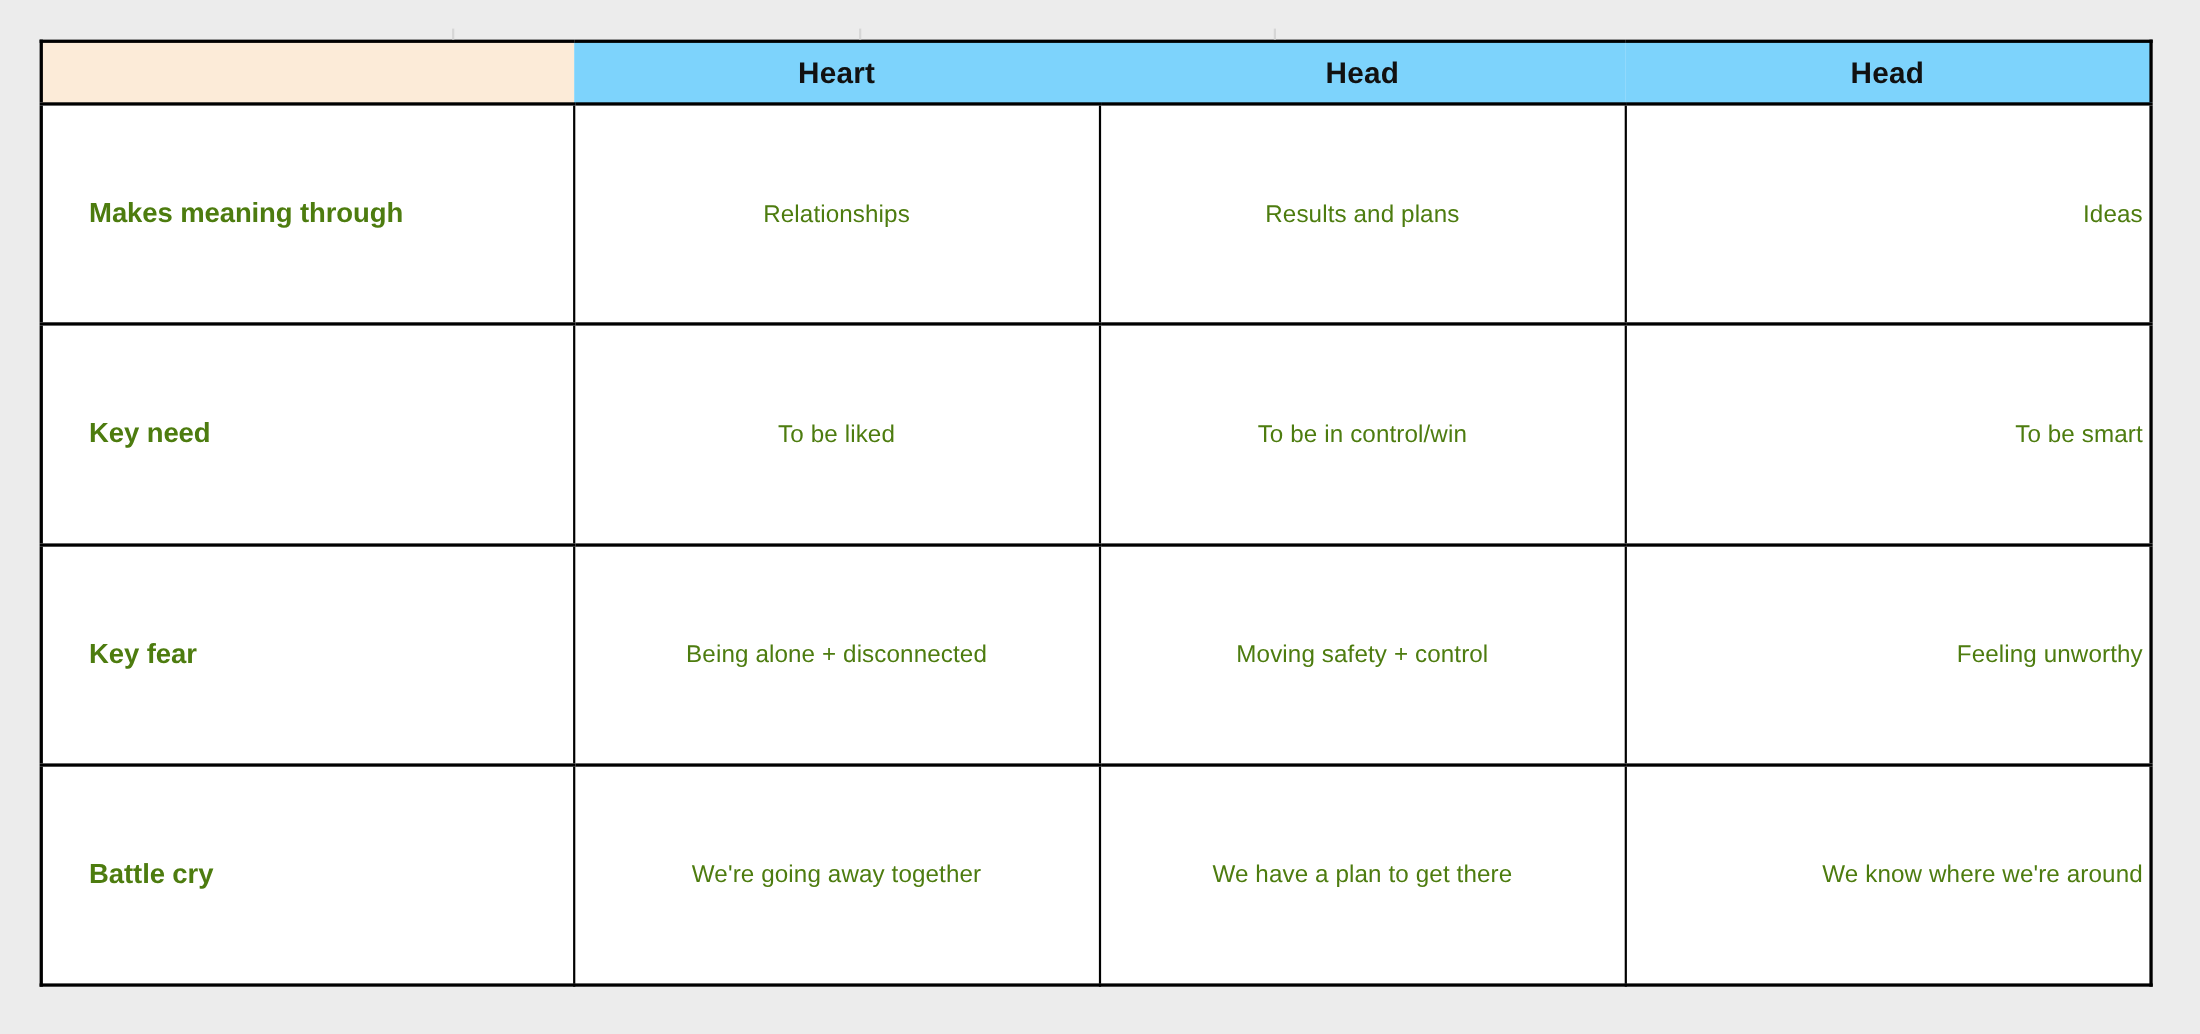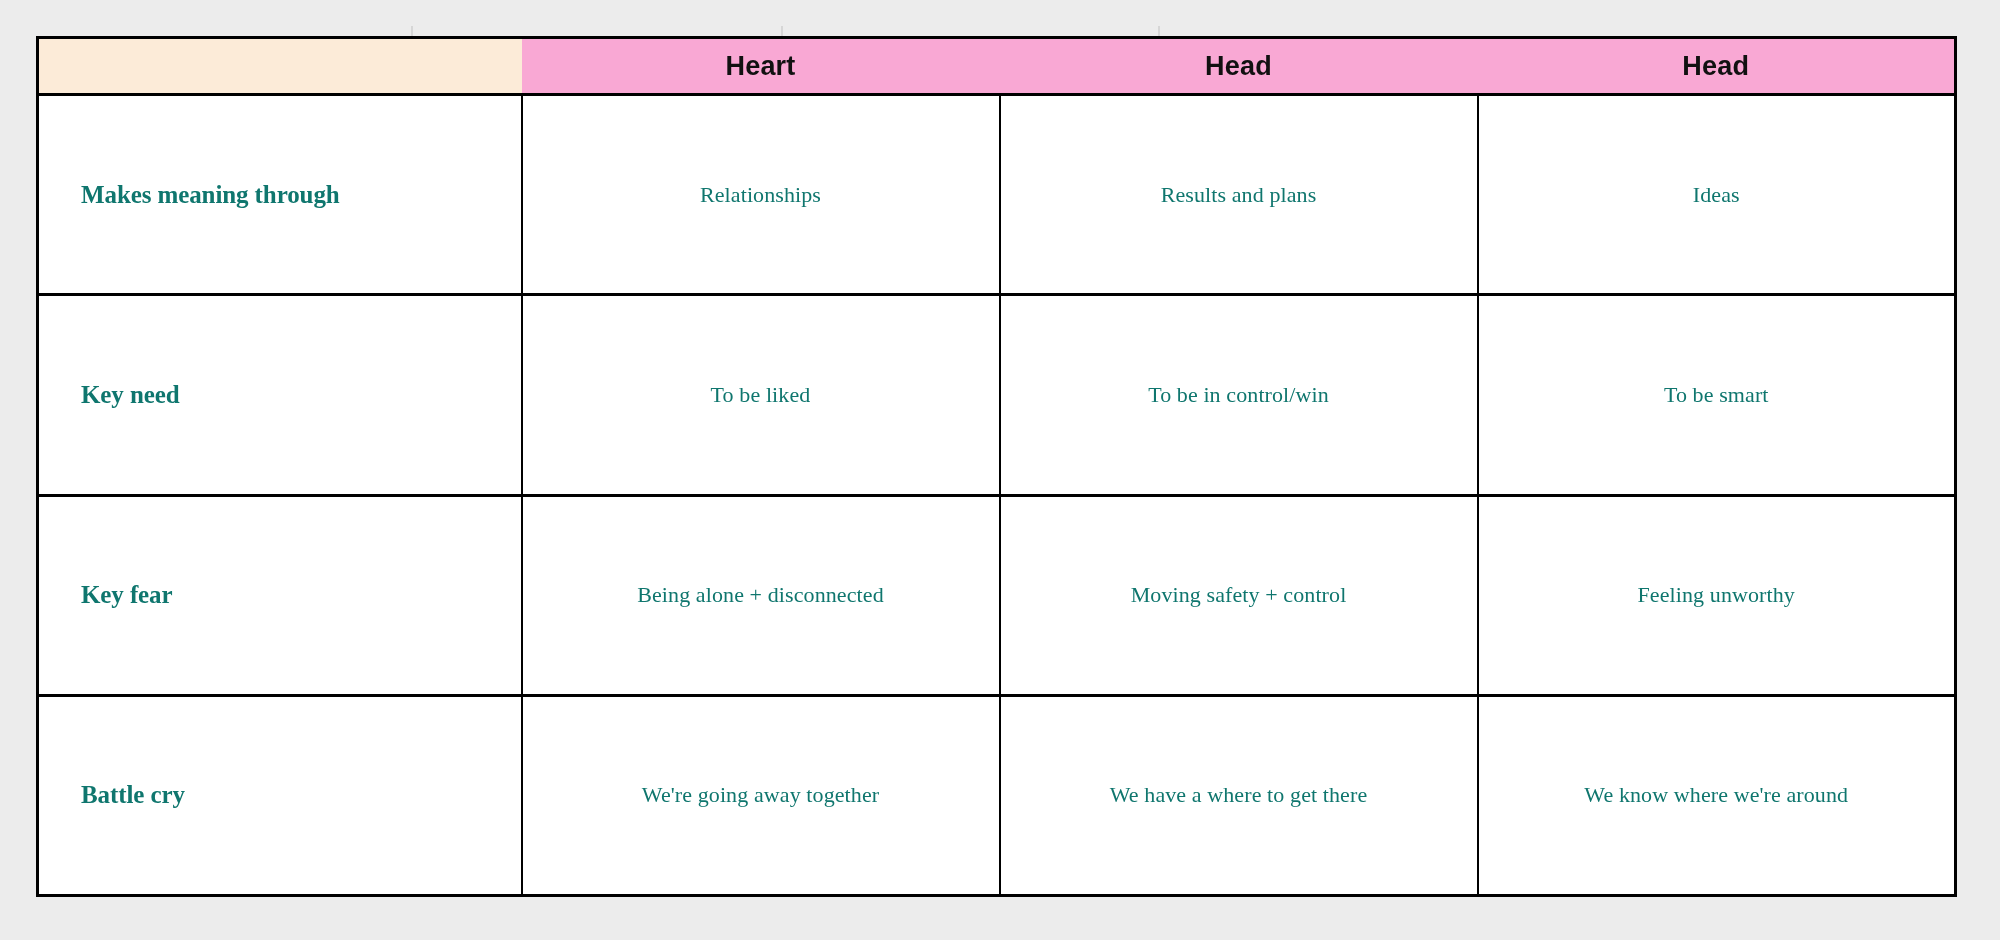--- a/index.html
+++ b/index.html
@@ -37,21 +37,21 @@
     border-collapse: collapse;
     table-layout: fixed;
     background: #ffffff;
     border: 3px solid #000000;
   }
 
   table.matrix col.c-label { width: 484px; }
   table.matrix col.c-data  { width: 478px; }
 
   thead th {
-    background: #f9a8d4;
+    background: #7dd3fc;
     border: 0;
     border-bottom: 3px solid #000000;
     height: 54px;
     padding: 0;
     font-size: 27px;
     font-weight: bold;
     color: #111111;
     letter-spacing: 0.2px;
     text-align: center;
     vertical-align: middle;
@@ -59,27 +59,26 @@
   thead th.corner {
     background: #fcebd8;
   }
 
   tbody td {
     border-top: 3px solid #000000;
     border-right: 2.5px solid #000000;
     padding: 0 6px;
     height: 116px;
     vertical-align: middle;
-    color: #0f766e;
+    color: #4d7c0f;
     overflow: visible;
     white-space: nowrap;
-    font-family: Liberation Serif, serif;
   }
   tbody tr:first-child td { border-top: 0; }
-  tbody td:last-child { border-right: 0; }
+  tbody td:last-child { border-right: 0; text-align: right; }
 
   td.row-label {
     text-align: left;
     padding-left: 42px;
     font-size: 25px;
     font-weight: bold;
     letter-spacing: -0.1px;
   }
 
   td.cell {
@@ -133,20 +132,20 @@
         <td class="row-label">Key fear</td>
         <td class="cell">Being alone + disconnected</td>
         <td class="cell">Moving safety + control</td>
         <td class="cell">Feeling unworthy</td>
       </tr>
 
 
       <tr>
         <td class="row-label">Battle cry</td>
         <td class="cell">We're going away together</td>
-        <td class="cell">We have a where to get there</td>
+        <td class="cell">We have a plan to get there</td>
         <td class="cell">We know where we're around</td>
       </tr>
 
 
     </tbody>
   </table>
 </div>
 
 </body></html>

